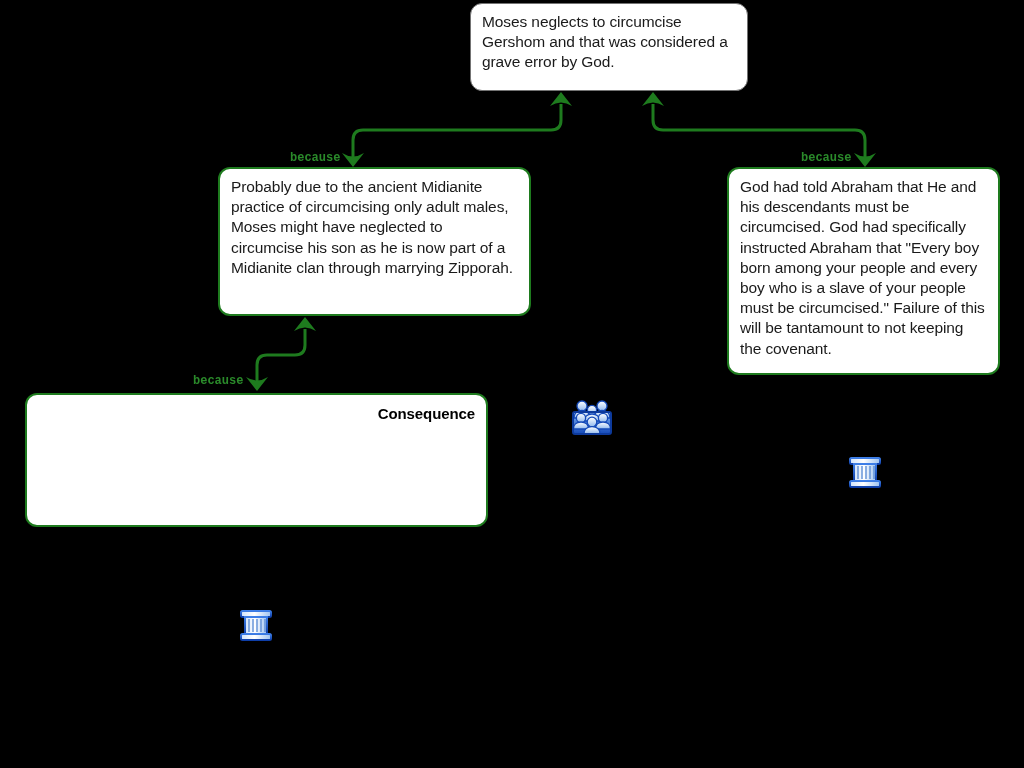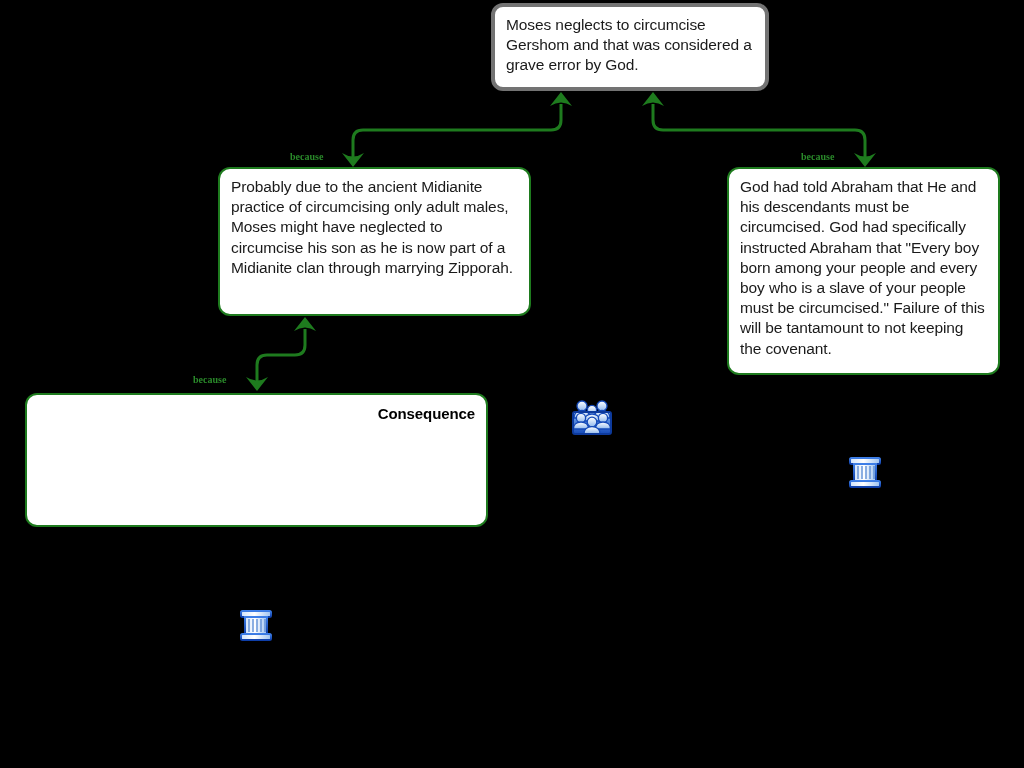--- a/index.html
+++ b/index.html
@@ -33,43 +33,42 @@
     border-radius: 12px;
     z-index: 3;
     padding: 8px 11px 9px 11px;
     color: #1a1a1a;
     font-size: 15.5px;
     line-height: 20.2px;
     letter-spacing: -0.1px;
     overflow: hidden;
   }
   .node.plain {
-    border: 4px solid #737373;
-    margin-left: 21px;
+    border: 1px solid #737373;
   }
   .node.green {
     border: 2px solid #1e7b1e;
   }
   .node .node-title {
     font-weight: bold;
     font-size: 15px;
     line-height: 21px;
     margin: 0 0 5px 0;
     color: #000000;
     text-align: right;
   }
   .node .node-body {
     margin: 0;
     white-space: pre-wrap;
   }
   .edge-label {
     position: absolute;
     color: #2a8a2a;
-    font-family: Liberation Serif, serif;
-    font-size: 10px;
+    font-family: Liberation Mono, monospace;
+    font-size: 12px;
     font-weight: bold;
     letter-spacing: 0px;
     z-index: 4;
     white-space: nowrap;
   }
   .icon {
     position: absolute;
     z-index: 2;
   }
   .icon svg { display: block; }

